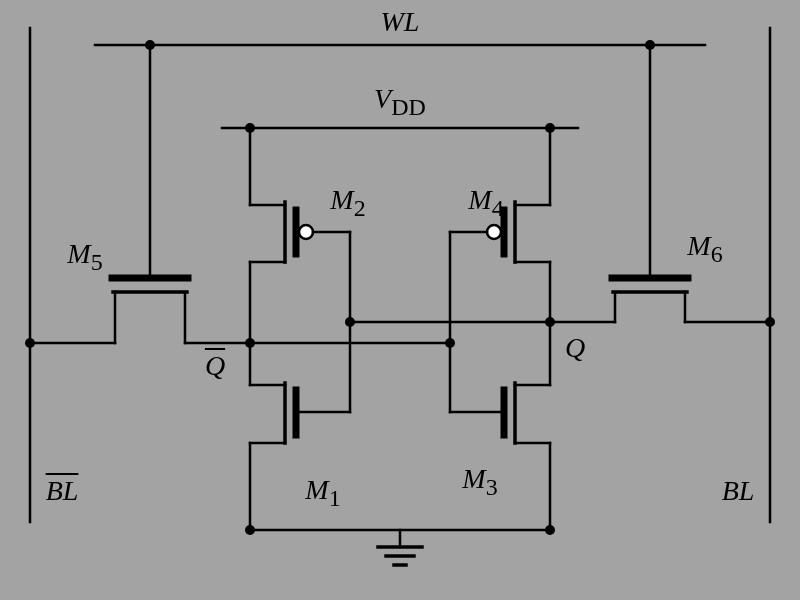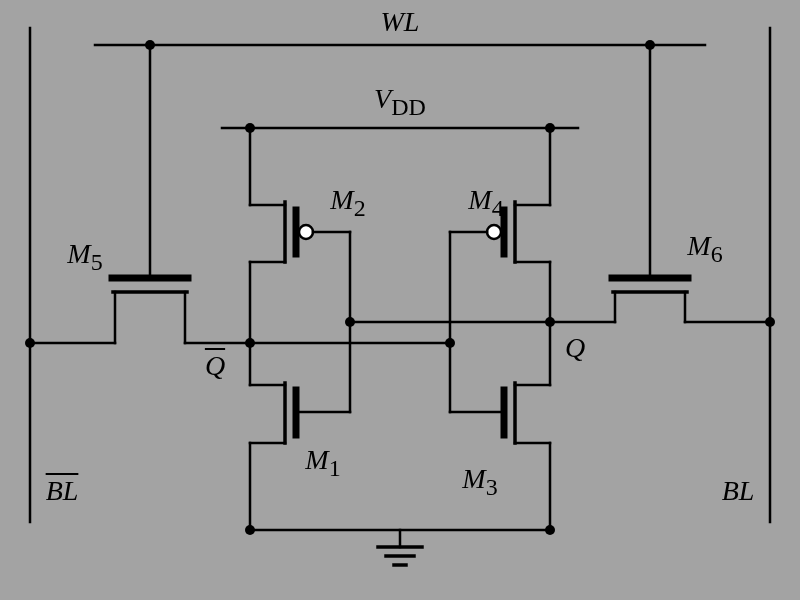--- a/index.html
+++ b/index.html
@@ -144,21 +144,21 @@
   </div>
 
   <div class="lbl" style="left:85px; top:254px;">
     <span>M</span><sub>5</sub>
   </div>
 
   <div class="lbl" style="left:677px; top:246px;margin-left:28px;">
     <span>M</span><sub>6</sub>
   </div>
 
-  <div class="lbl" style="left:323px; top:460px;">
+  <div class="lbl" style="left:323px; top:490px;">
     <span>M</span><sub>1</sub>
   </div>
 
   <div class="lbl" style="left:480px; top:479px;">
     <span>M</span><sub>3</sub>
   </div>
 
   <div class="lbl" style="left:215px; top:366px;">
     <span class="overbar">Q</span>
   </div>

